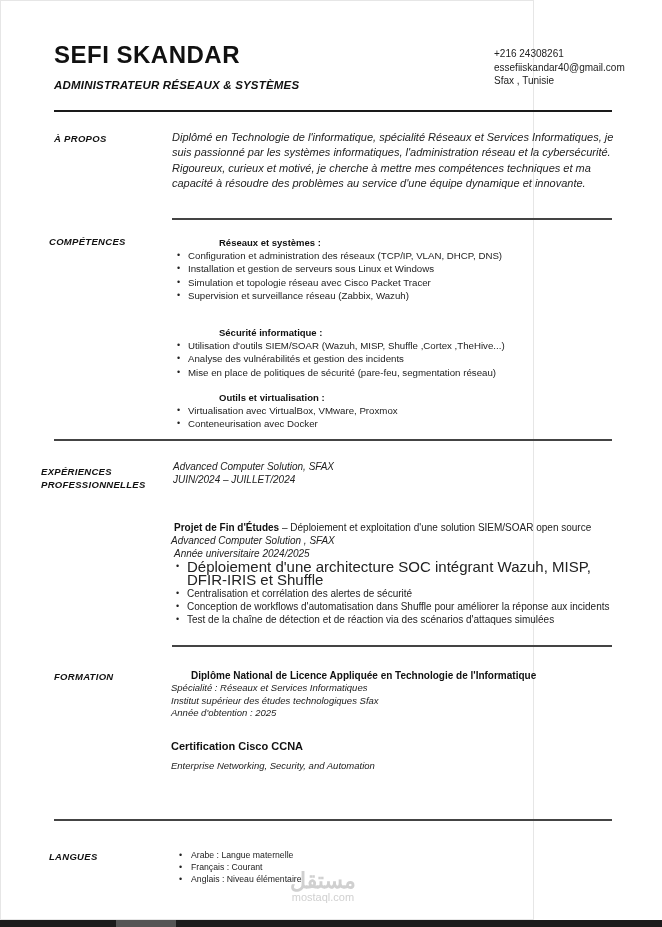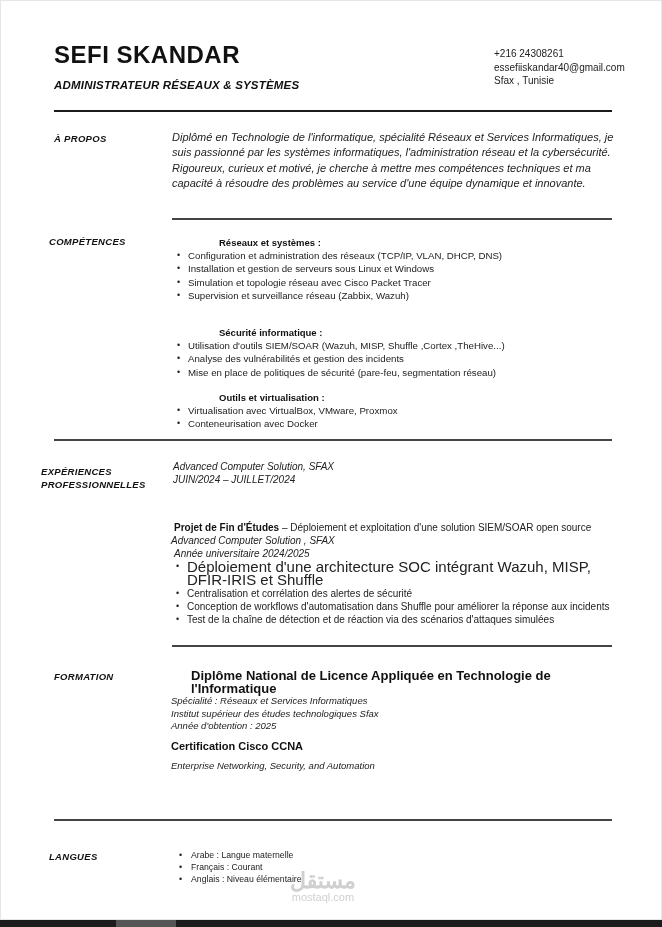--- a/index.html
+++ b/index.html
@@ -1,34 +1,34 @@
 <!DOCTYPE html>
 <html><head>
 <meta charset="utf-8">
 <style>
   * { margin: 0; padding: 0; box-sizing: border-box; }
   html, body { width: 662px; height: 927px; background: #ffffff; overflow: hidden; }
   body { position: relative; font-family: "Liberation Sans", sans-serif; color: #1a1a1a; }
-  .page { position: absolute; left: 0; top: 0; width: 662px; height: 920px; background: #fff; border: 1px solid #e6e6e6; }
+  .page { position: absolute; left: 0; top: 0; width: 534px; height: 920px; background: #fff; border: 1px solid #e6e6e6; }
   .abs { position: absolute; }
   .name { left: 53px; top: 40px; font-size: 24px; font-weight: 700; letter-spacing: 0.5px; color: #111; }
   .title { left: 53px; top: 78px; font-size: 11.5px; font-weight: 700; font-style: italic; color: #111; letter-spacing: 0.2px; }
   .contact { left: 493px; top: 46px; font-size: 10px; line-height: 13.5px; color: #222; }
   .hr { position: absolute; height: 2px; background: #1a1a1a; }
   .hr.thin { height: 1.5px; background: #444; }
   .sec-label { font-size: 9.5px; font-weight: 700; font-style: italic; color: #111; letter-spacing: 0.3px; line-height: 13px; }
   .about { left: 171px; top: 129px; width: 450px; font-size: 11px; font-style: italic; line-height: 15.3px; color: #222; }
   .sub-h { font-size: 9.5px; font-weight: 700; color: #111; line-height: 13px; padding-left: 44px; }
   ul.bl { list-style: none; }
   ul.bl li { position: relative; padding-left: 13px; font-size: 9.7px; line-height: 13.3px; color: #222; }
   ul.bl li::before { content: "•"; position: absolute; left: 2px; top: 0; font-size: 9px; }
   .exp-head { font-size: 10px; line-height: 13px; color: #222; }
   .exp-head b { font-weight: 700; color: #111; }
   .it { font-style: italic; font-size: 10px; line-height: 13px; color: #222; }
-  .form-head { font-size: 13px; font-weight: 700; line-height: 13px; color: #111; padding-left: 20px; }
+  .form-head { font-size: 10px; font-weight: 700; line-height: 13px; color: #111; padding-left: 20px; }
   .it-sm { font-style: italic; font-size: 9.5px; line-height: 12.5px; color: #222; }
   .cert { font-size: 11px; font-weight: 700; color: #111; }
   ul.lang li { font-size: 8.7px; line-height: 12px; padding-left: 14px; }
   .watermark { left: 289px; top: 870px; text-align: center; color: #d0d0d0; }
   .wm-ar { font-size: 22px; font-weight: 700; line-height: 20px; letter-spacing: 1px; }
   .wm-en { font-size: 11px; line-height: 12px; }
   .bottom-bar { position: absolute; left: 0; top: 920px; width: 662px; height: 7px; background: #1c1c1c; }
   .bottom-thumb { position: absolute; left: 116px; top: 0; width: 60px; height: 7px; background: #555; }
 </style>
 </head>

